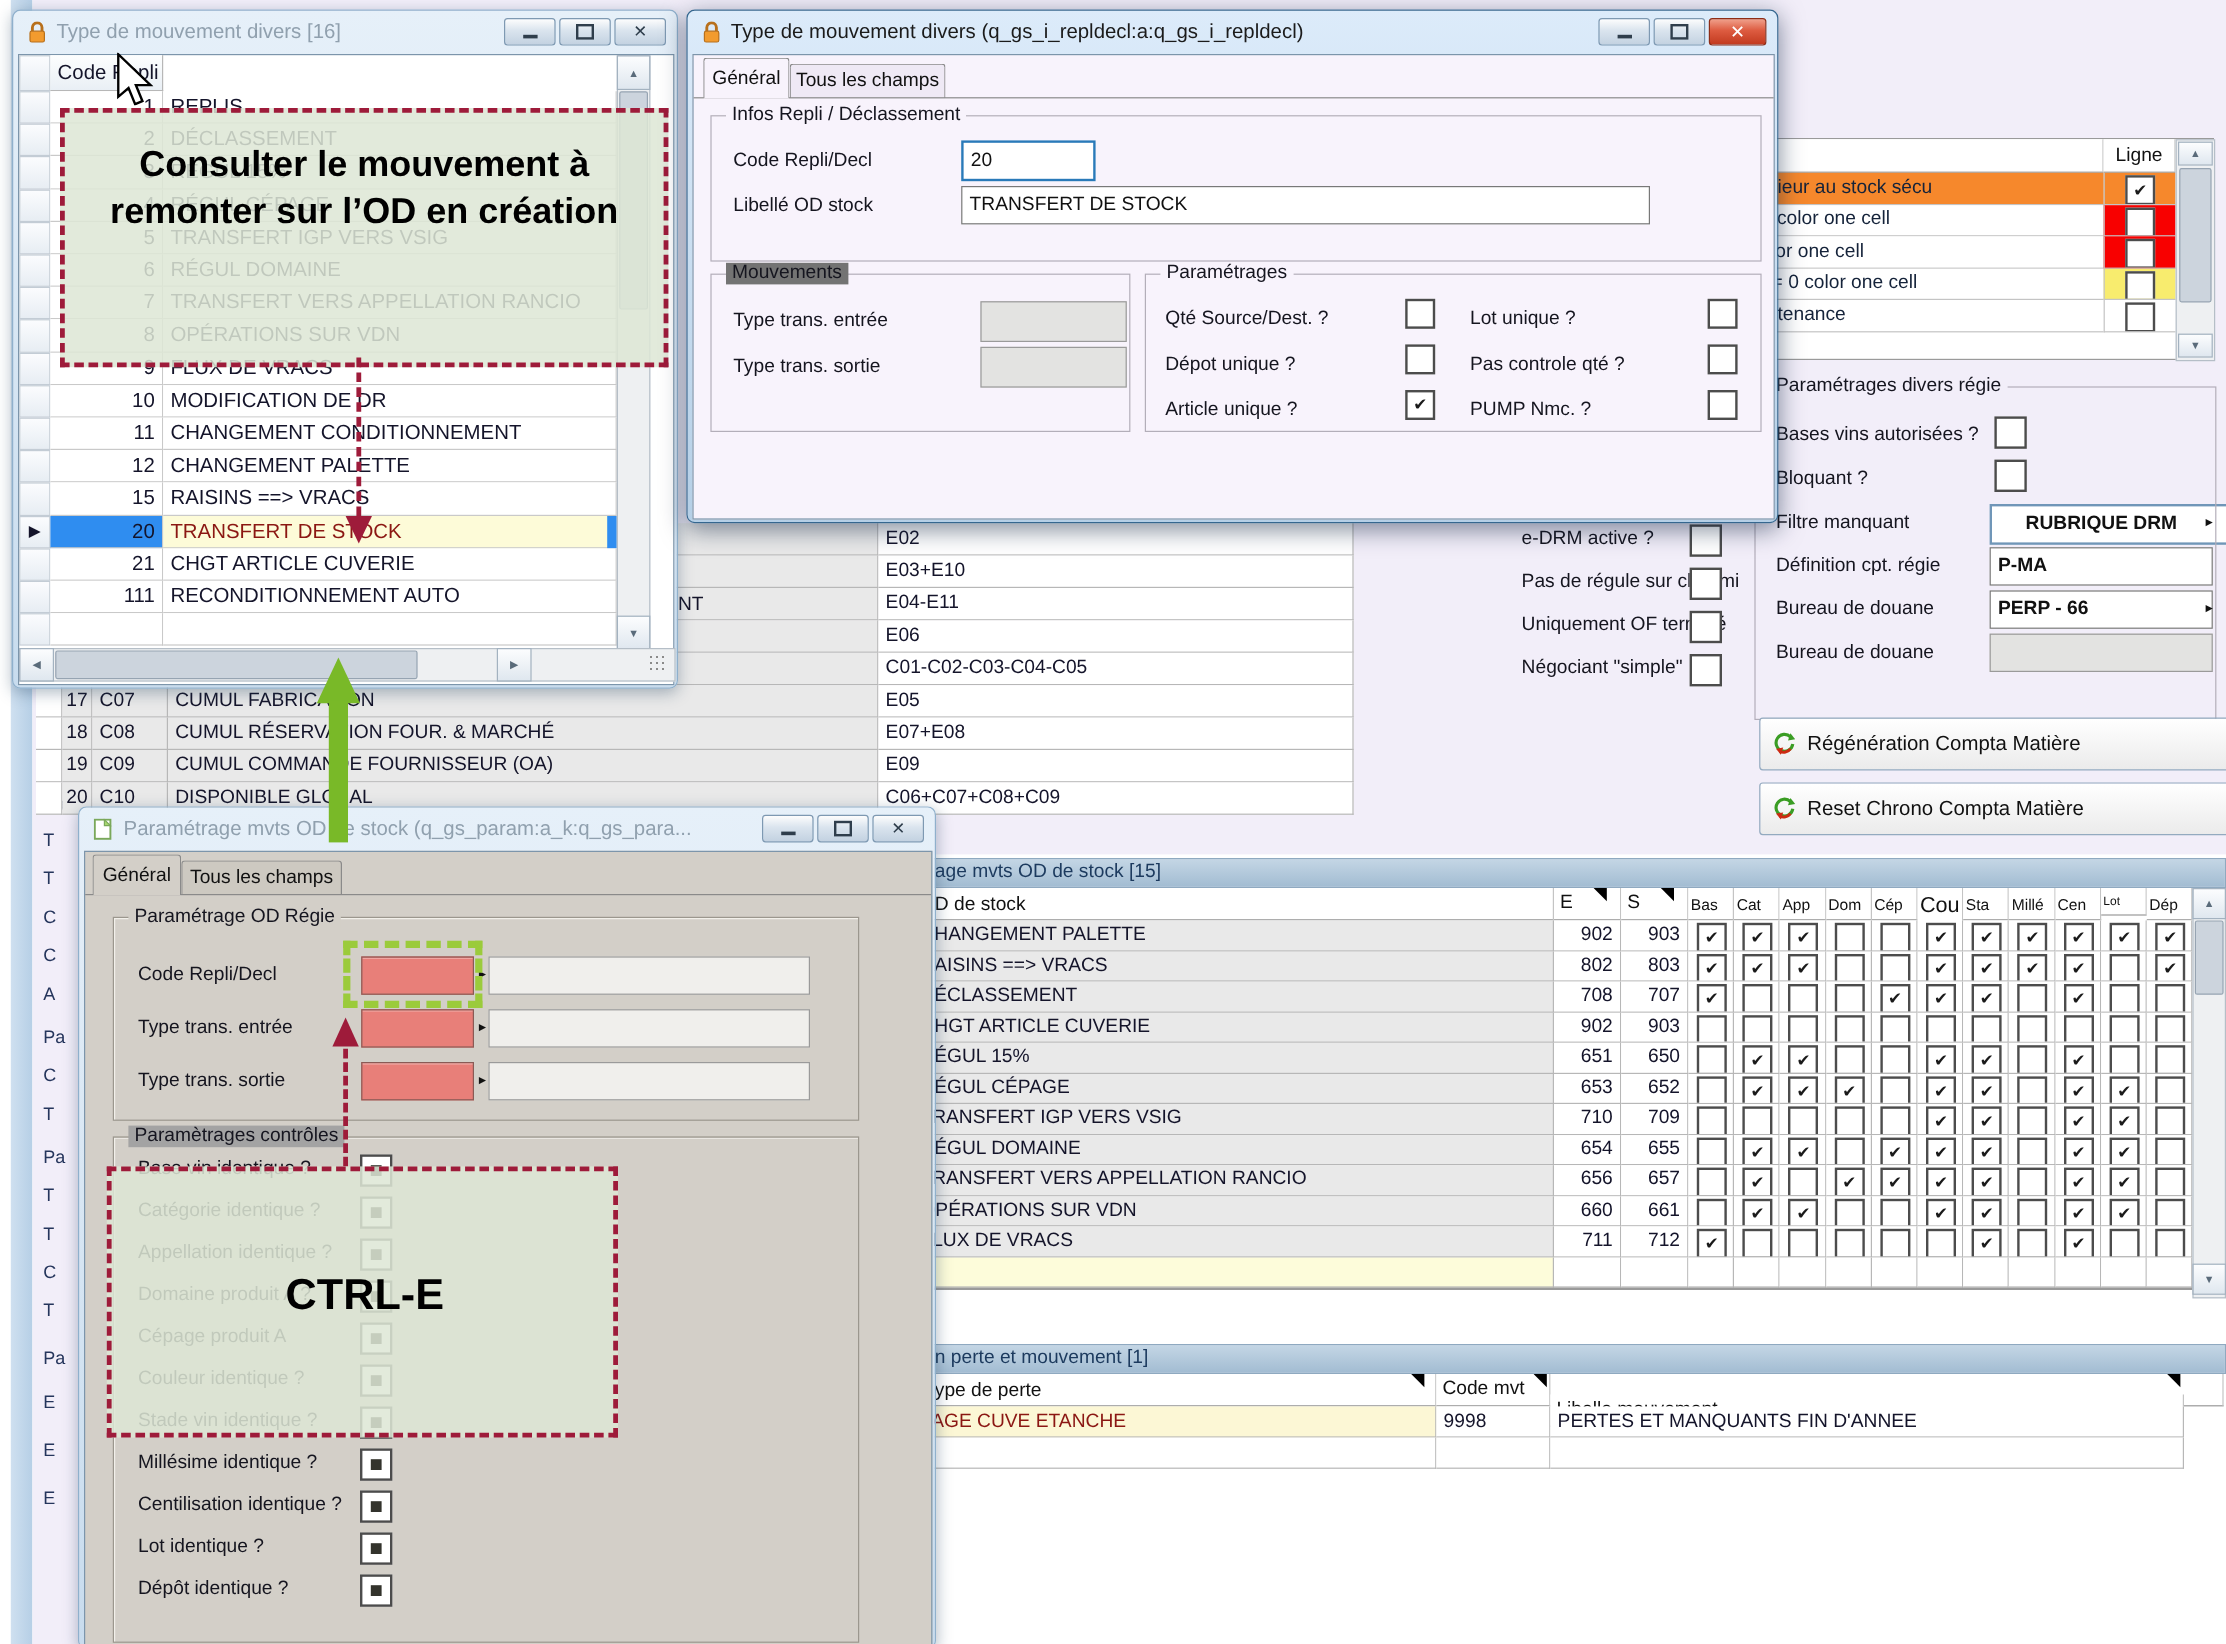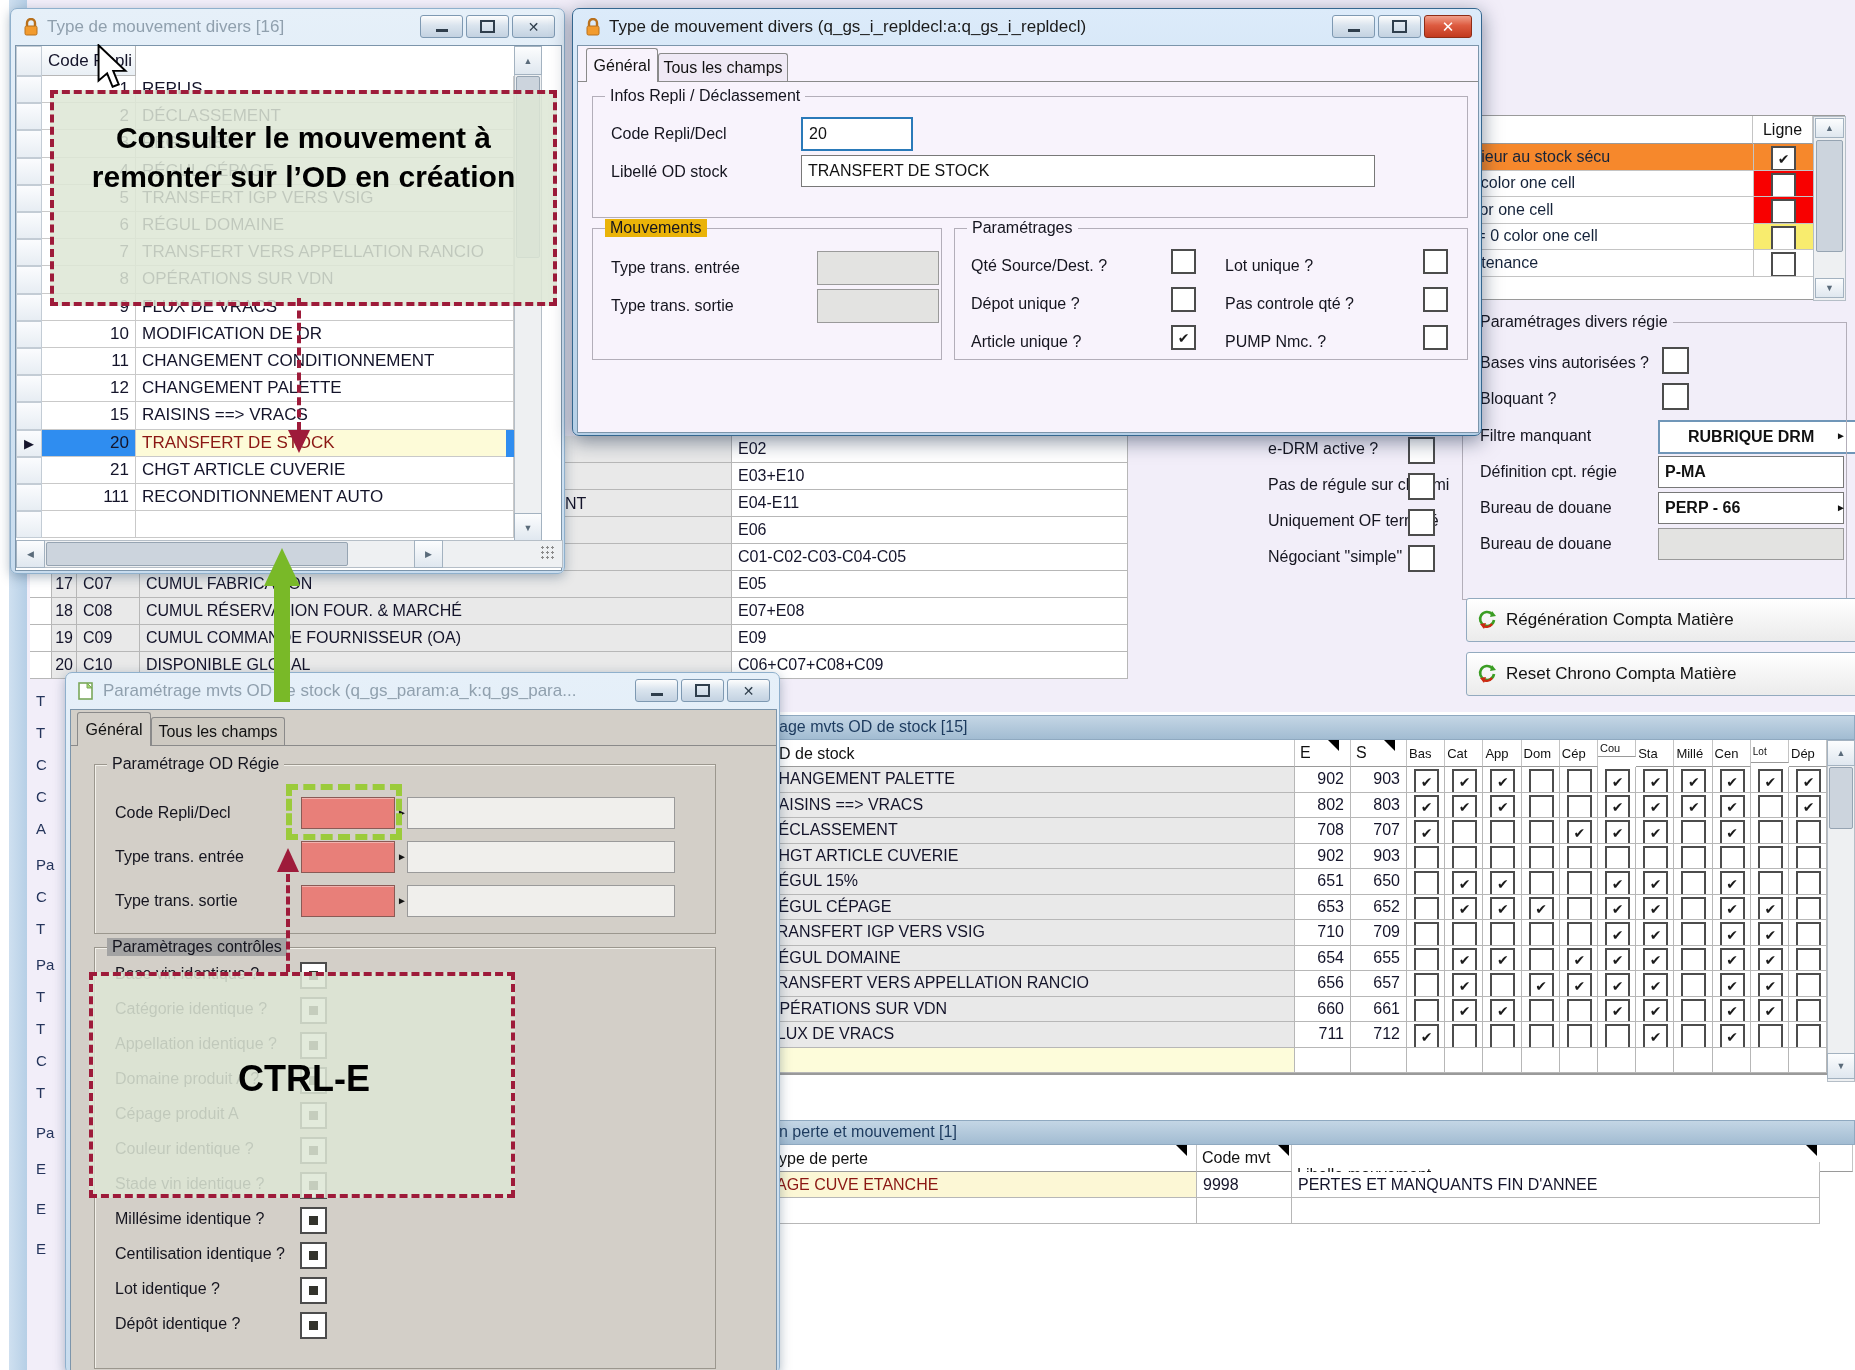--- a/index.html
+++ b/index.html
@@ -256,21 +256,21 @@
       <div class="c" style="left: 116px; top: 30px; font-size: 16px; color: rgb(17, 17, 17);">D de stock</div>
       <div class="c colhead" style="left: 632px; top: 25px; width: 56px; height: 27px;">E</div>
       <div class="c tri" style="left: 665px; top: 25px;"></div>
       <div class="c colhead" style="left: 688px; top: 25px; width: 56px; height: 27px;">S</div>
       <div class="c tri" style="left: 721px; top: 25px;"></div>
       <div class="c colhead" style="left: 744px; top: 25px; width: 38.2px; height: 27px; font-size: 13px; padding: 0px 2px;">Bas</div>
       <div class="c colhead" style="left: 782.2px; top: 25px; width: 38.2px; height: 27px; font-size: 13px; padding: 0px 2px;">Cat</div>
       <div class="c colhead" style="left: 820.4px; top: 25px; width: 38.2px; height: 27px; font-size: 13px; padding: 0px 2px;">App</div>
       <div class="c colhead" style="left: 858.6px; top: 25px; width: 38.2px; height: 27px; font-size: 13px; padding: 0px 2px;">Dom</div>
       <div class="c colhead" style="left: 896.8px; top: 25px; width: 38.2px; height: 27px; font-size: 13px; padding: 0px 2px;">Cép</div>
-      <div class="c colhead" style="left: 935px; top: 25px; width: 38.2px; height: 17px; font-size: 11px; padding: 0px 2px;">Cou</div>
+      <div class="c colhead" style="left: 935px; top: 25px; width: 38.2px; height: 29px; font-size: 18px; padding: 0px 2px;">Cou</div>
       <div class="c colhead" style="left: 973.2px; top: 25px; width: 38.2px; height: 27px; font-size: 13px; padding: 0px 2px;">Sta</div>
       <div class="c colhead" style="left: 1011.4px; top: 25px; width: 38.2px; height: 27px; font-size: 13px; padding: 0px 2px;">Millé</div>
       <div class="c colhead" style="left: 1049.6px; top: 25px; width: 38.2px; height: 27px; font-size: 13px; padding: 0px 2px;">Cen</div>
       <div class="c colhead" style="left: 1087.8px; top: 25px; width: 38.2px; height: 23px; font-size: 10px; padding: 0px 2px;">Lot</div>
       <div class="c colhead" style="left: 1126px; top: 25px; width: 38.2px; height: 27px; font-size: 13px; padding: 0px 2px;">Dép</div>
       <div class="c tc" style="left: 0px; top: 52px; width: 632px; height: 25.5px; font-size: 16px; padding-left: 104px; background: rgb(233, 233, 233);">CHANGEMENT PALETTE</div>
       <div class="c tc white" style="left: 632px; top: 52px; width: 56px; height: 25.5px; justify-content: flex-end;">902</div>
       <div class="c tc white" style="left: 688px; top: 52px; width: 56px; height: 25.5px; justify-content: flex-end;">903</div>
       <div class="c tc white" style="left: 744px; top: 52px; width: 38.2px; height: 25.5px;">
         <div class="ckb" style="left: 7px; top: 2px; width: 21px; height: 21px;">✔</div>
@@ -905,21 +905,21 @@
         <div class="input focus" style="left:208px;top:20px;width:96px;height:30px;">
             <span>20</span>
           </div>
         <span class="flabel" style="left:18px;top:66px;">Libellé OD stock</span>
         <div class="input" style="left:208px;top:58px;width:560px;height:30px;">
             <span>TRANSFERT DE STOCK</span>
           </div>
       </div>
 
       <div class="gbox" style="left:14px;top:182px;width:348px;height:130px;">
-        <span class="glabel" style="background:#eab308;">Mouvements</span>
+        <span class="glabel" style="background:#737373;">Mouvements</span>
         <span class="flabel" style="left:18px;top:30px;">Type trans. entrée</span>
         <div class="input dis" style="left:224px;top:22px;width:108px;height:32px;"></div>
         <span class="flabel" style="left:18px;top:68px;">Type trans. sortie</span>
         <div class="input dis" style="left:224px;top:60px;width:108px;height:32px;"></div>
       </div>
 
       <div class="gbox" id="win2-params-box" style="left:376px;top:182px;width:512px;height:130px;">
         <span class="glabel" style="background:#f8f3fc;">Paramétrages</span>
       <div class="flabel" style="left: 16px; top: 28px;">Qté Source/Dest. ?</div>
           <div class="ckb" style="left: 216px; top: 20px; width: 21px; height: 21px;"></div>

